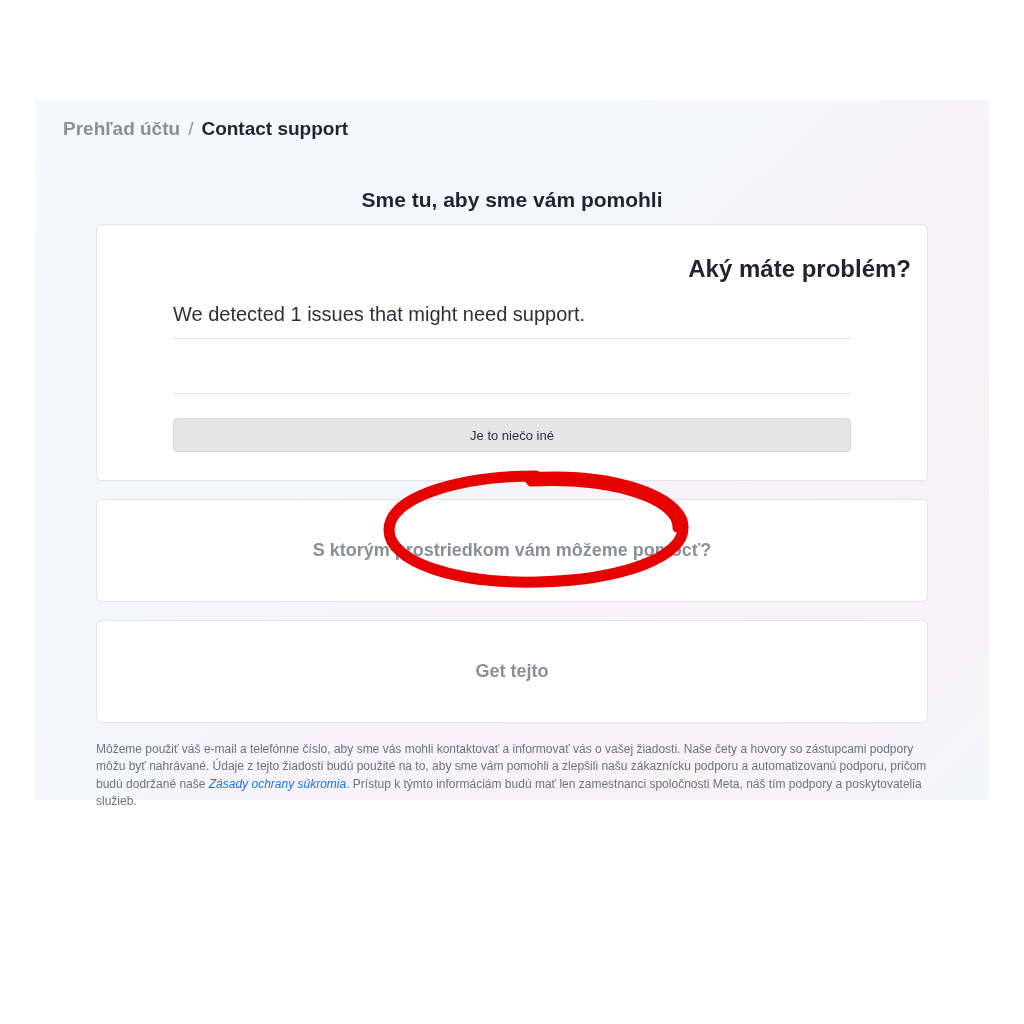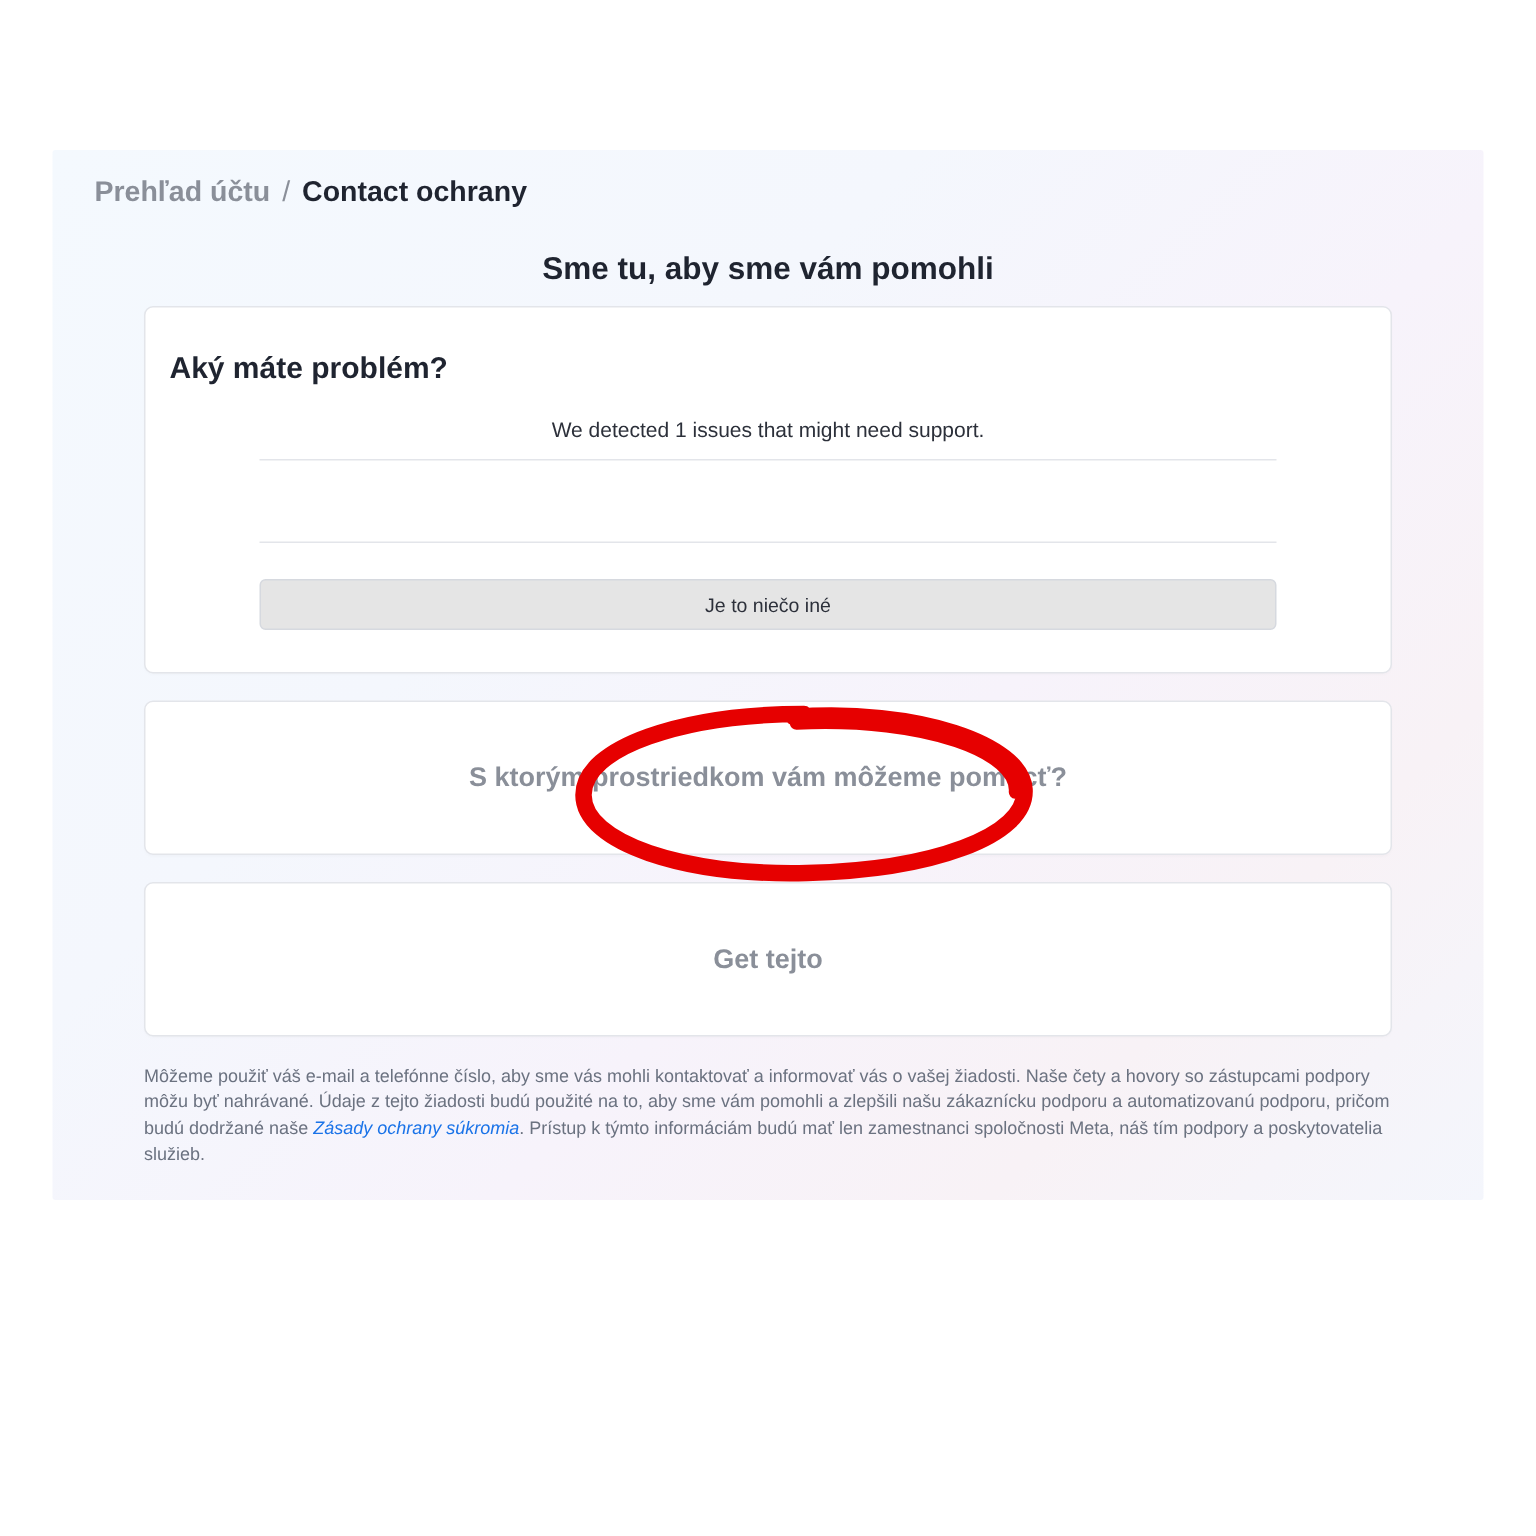--- a/index.html
+++ b/index.html
@@ -26,21 +26,21 @@
     position: relative;
   }
 
   .breadcrumb {
     font-size: 19px;
     font-weight: 700;
     color: #8a8f99;
     display: flex;
     align-items: center;
     gap: 8px;
-    margin-bottom: 28px;
+    margin-bottom: 48px;
   }
   .breadcrumb .sep {
     font-weight: 400;
     color: #8a8f99;
   }
   .breadcrumb .current {
     color: #1f2430;
   }
 
   h1.page-title {
@@ -59,36 +59,35 @@
     margin: 0 auto 18px auto;
     width: 832px;
     box-sizing: border-box;
   }
 
   .card-main {
     padding: 30px 16px 28px 16px;
   }
 
   .card-main h2 {
-    text-align: left;
-    font-size: 20px;
+    text-align: right;
+    font-size: 24px;
     font-weight: 700;
     color: #1f2430;
     margin: 0 0 20px 0;
   }
 
   .issues-block {
     margin: 0 60px;
   }
 
   .issues-text {
-    font-size: 14px;
+    font-size: 20px;
     color: #2c303a;
     padding-bottom: 6px;
-    text-align: center;
   }
 
   .issue-line {
     height: 1px;
     background: #e3e5ea;
     margin-top: 6px;
   }
 
   .issue-row {
     height: 54px;
@@ -150,21 +149,21 @@
   }
 </style>
 </head>
 <body>
 
 <div class="page">
 
   <div class="breadcrumb">
     <span>Prehľad účtu</span>
     <span class="sep">/</span>
-    <span class="current">Contact ochrany</span>
+    <span class="current">Contact support</span>
   </div>
 
   <h1 class="page-title">Sme tu, aby sme vám pomohli</h1>
 
   <div class="card card-main">
     <h2>Aký máte problém?</h2>
 
     <div class="issues-block">
       <div class="issues-text">We detected 1 issues that might need support.</div>
       <div class="issue-line"></div>

